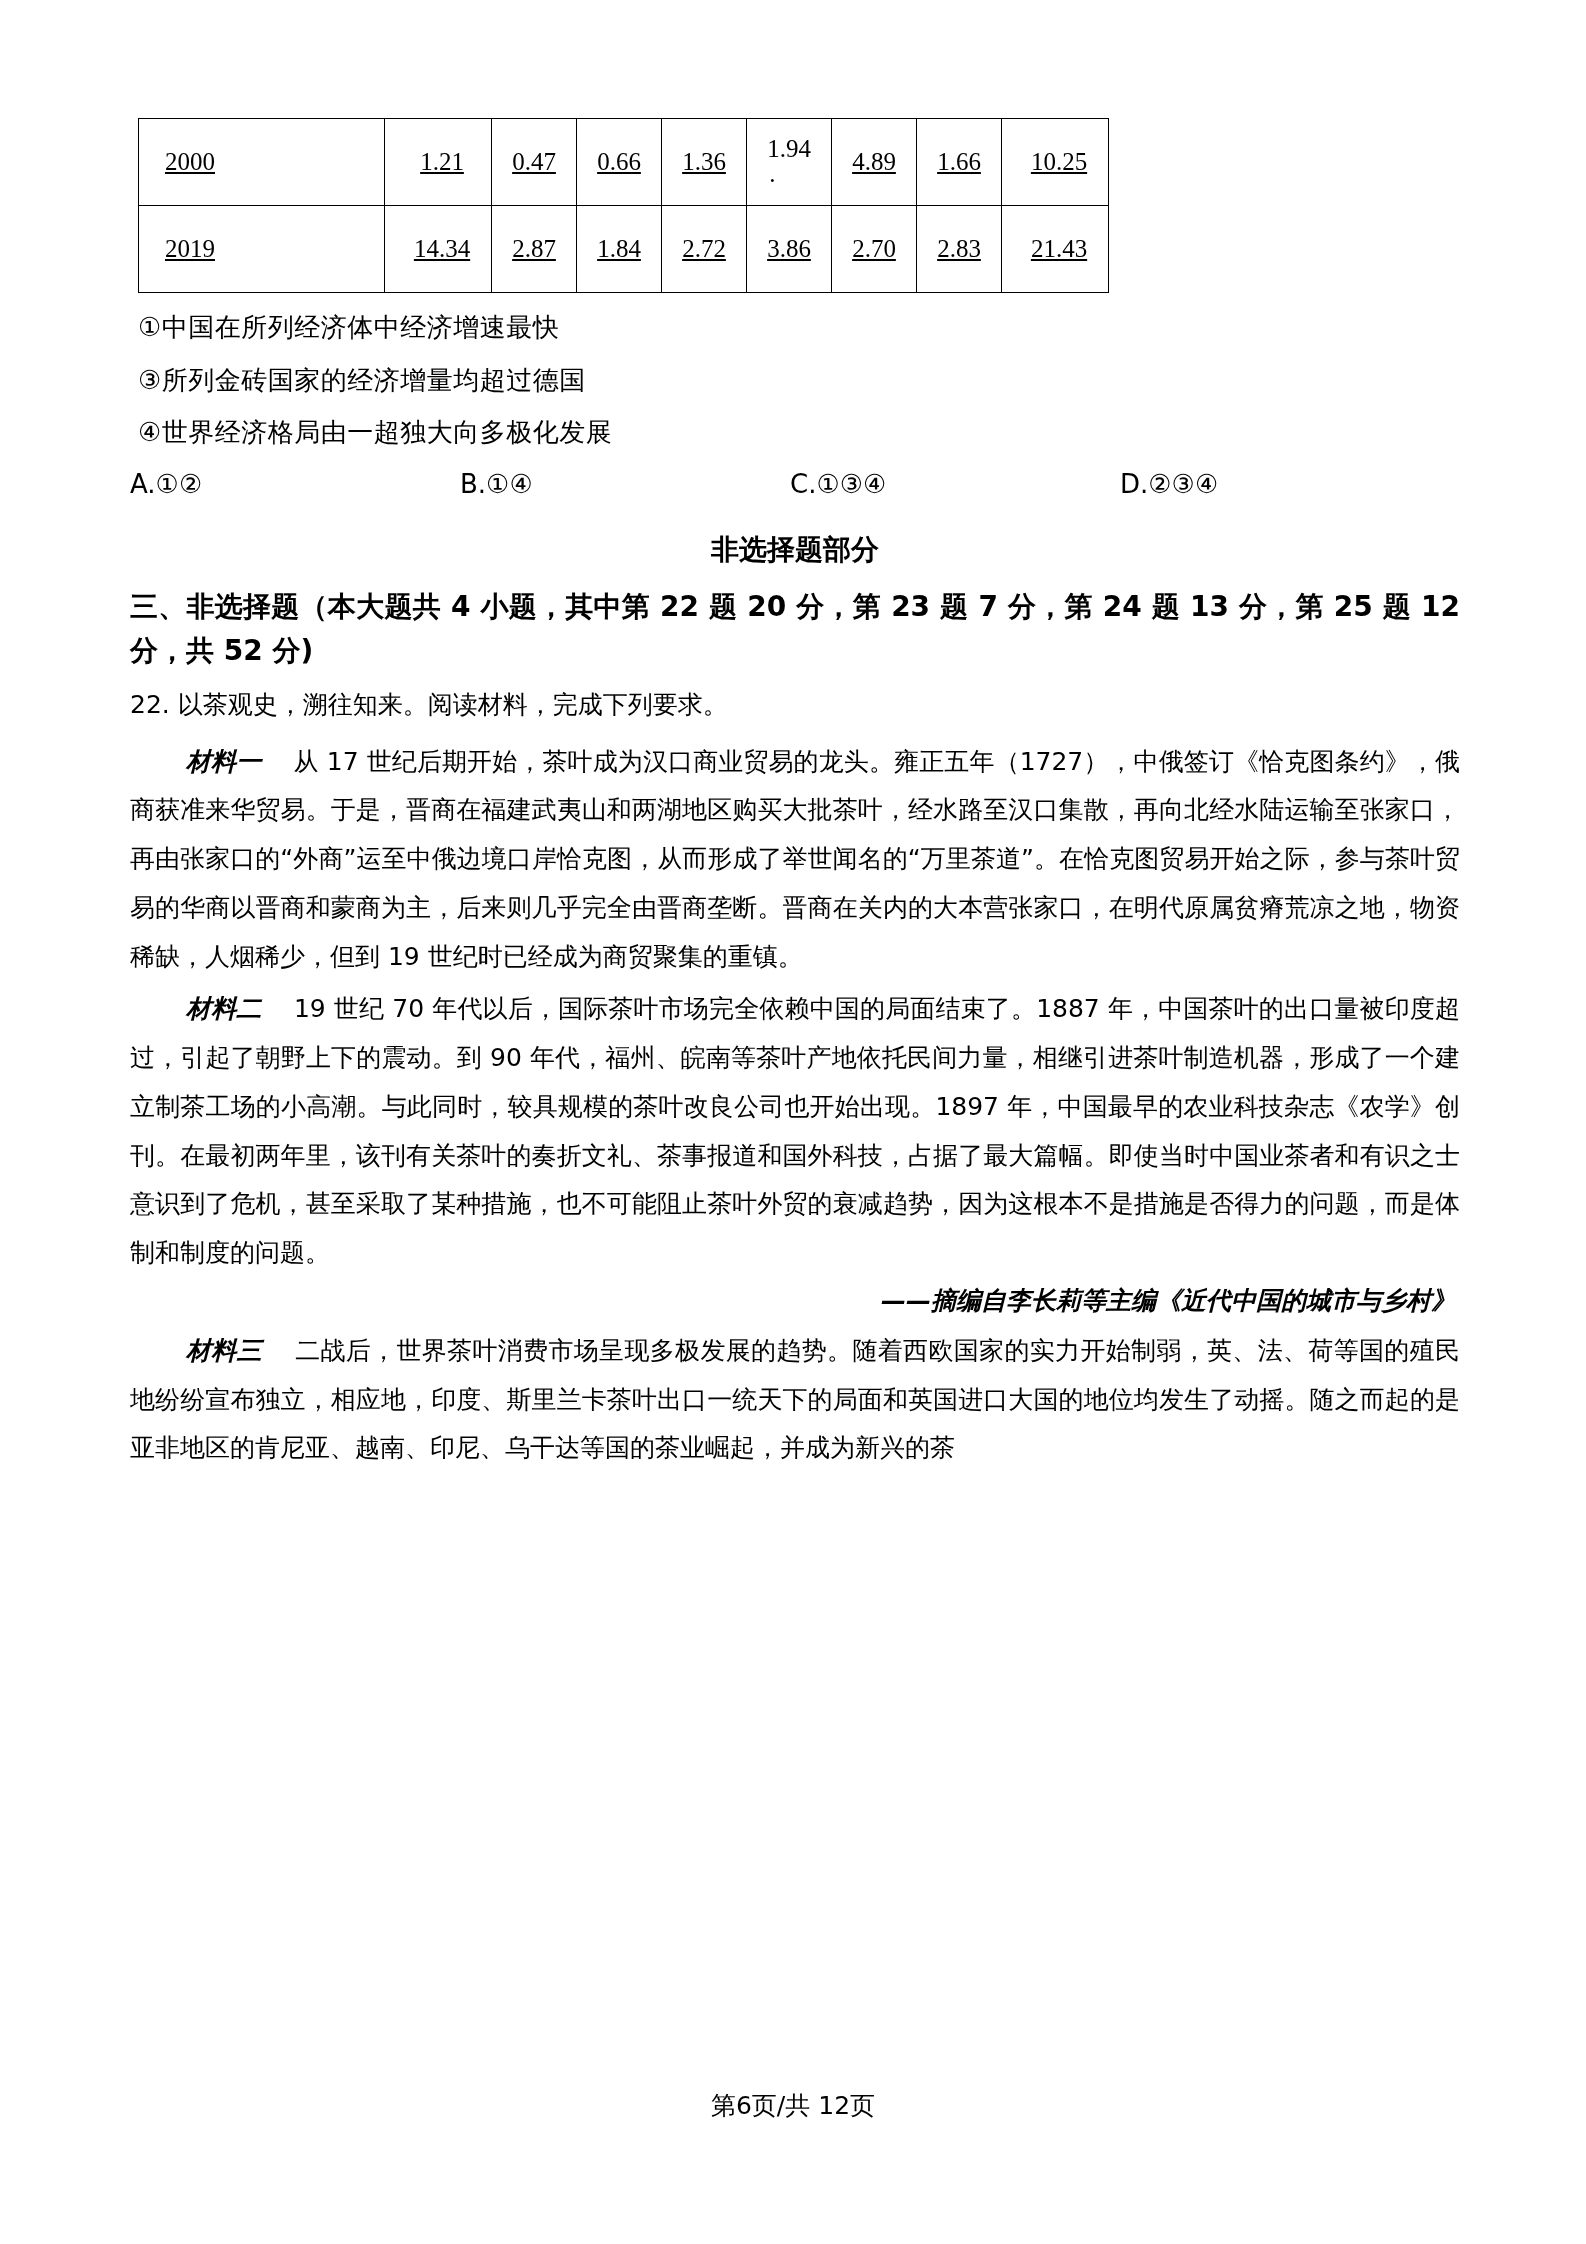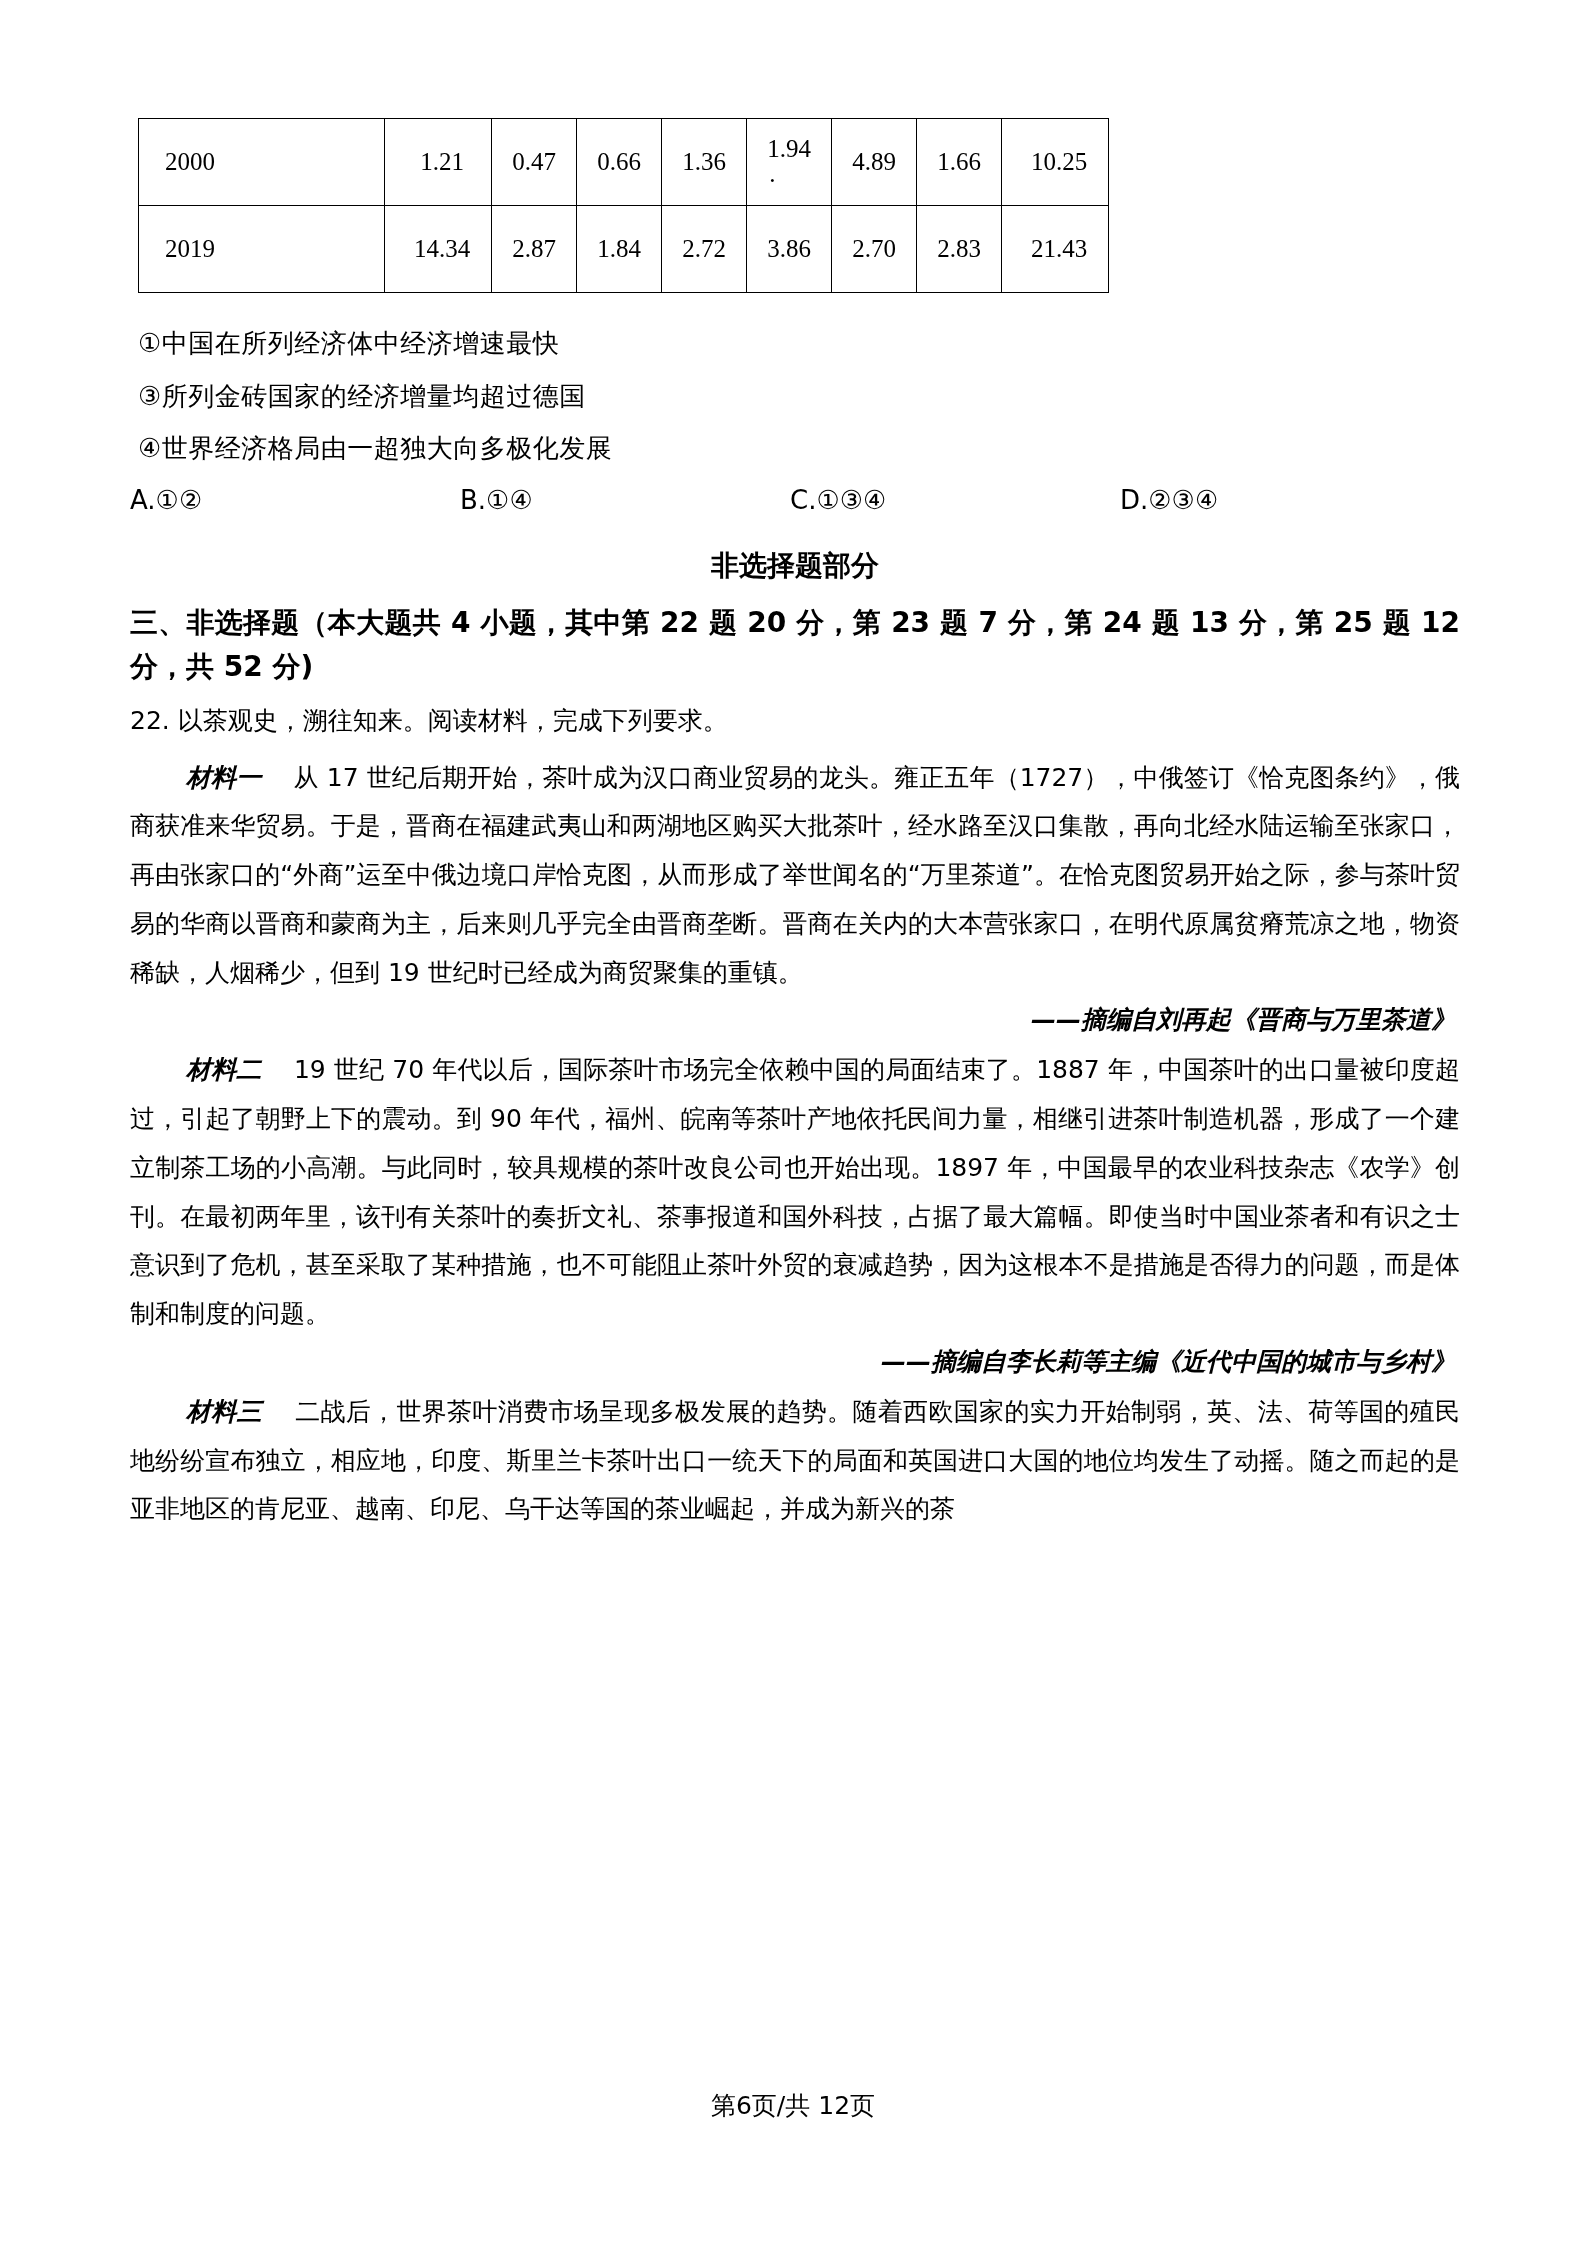--- a/index.html
+++ b/index.html
@@ -22,21 +22,22 @@
     left: 130px;
     top: 118px;
     width: 1330px;
   }
 
   
   table.data-table {
     border-collapse: collapse;
     table-layout: fixed;
     margin-left: 8px;
-    margin-bottom: 34px;
+    margin-bottom: 18px;
+    text-decoration: underline;
   }
   table.data-table td {
     border: 1px solid #000;
     height: 84px;
     text-align: center;
     vertical-align: middle;
     font-size: 25px;
     font-family: "Liberation Serif", serif;
   }
   table.data-table td.year-cell {
@@ -197,21 +198,20 @@
     <div class="sec-center">非选择题部分</div>
 
     <div class="sec-head">三、非选择题（本大题共 4 小题，其中第 22 题 20 分，第 23 题 7 分，第 24 题 13 分，第 25 题 12 分，共 52 分)</div>
 
     <p class="q-line">22. 以茶观史，溯往知来。阅读材料，完成下列要求。</p>
 
     <p class="para indent">
       <span class="mat-label">材料一</span>
       &nbsp;&nbsp;&nbsp;<span>从 17 世纪后期开始，茶叶成为汉口商业贸易的龙头。雍正五年（1727），中俄签订《恰克图条约》，俄商获准来华贸易。于是，晋商在福建武夷山和两湖地区购买大批茶叶，经水路至汉口集散，再向北经水陆运输至张家口，再由张家口的“外商”运至中俄边境口岸恰克图，从而形成了举世闻名的“万里茶道”。在恰克图贸易开始之际，参与茶叶贸易的华商以晋商和蒙商为主，后来则几乎完全由晋商垄断。晋商在关内的大本营张家口，在明代原属贫瘠荒凉之地，物资稀缺，人烟稀少，但到 19 世纪时已经成为商贸聚集的重镇。</span>
     </p>
-    <p class="src">——摘编自刘再起《晋商与万里茶道》</p>
 
     <p class="para indent">
       <span class="mat-label">材料二</span>
       &nbsp;&nbsp;&nbsp;<span>19 世纪 70 年代以后，国际茶叶市场完全依赖中国的局面结束了。1887 年，中国茶叶的出口量被印度超过，引起了朝野上下的震动。到 90 年代，福州、皖南等茶叶产地依托民间力量，相继引进茶叶制造机器，形成了一个建立制茶工场的小高潮。与此同时，较具规模的茶叶改良公司也开始出现。1897 年，中国最早的农业科技杂志《农学》创刊。在最初两年里，该刊有关茶叶的奏折文礼、茶事报道和国外科技，占据了最大篇幅。即使当时中国业茶者和有识之士意识到了危机，甚至采取了某种措施，也不可能阻止茶叶外贸的衰减趋势，因为这根本不是措施是否得力的问题，而是体制和制度的问题。</span>
     </p>
     <p class="src">——摘编自李长莉等主编《近代中国的城市与乡村》</p>
 
     <p class="para indent">
       <span class="mat-label">材料三</span>
       &nbsp;&nbsp;&nbsp;<span>二战后，世界茶叶消费市场呈现多极发展的趋势。随着西欧国家的实力开始制弱，英、法、荷等国的殖民地纷纷宣布独立，相应地，印度、斯里兰卡茶叶出口一统天下的局面和英国进口大国的地位均发生了动摇。随之而起的是亚非地区的肯尼亚、越南、印尼、乌干达等国的茶业崛起，并成为新兴的茶</span>

